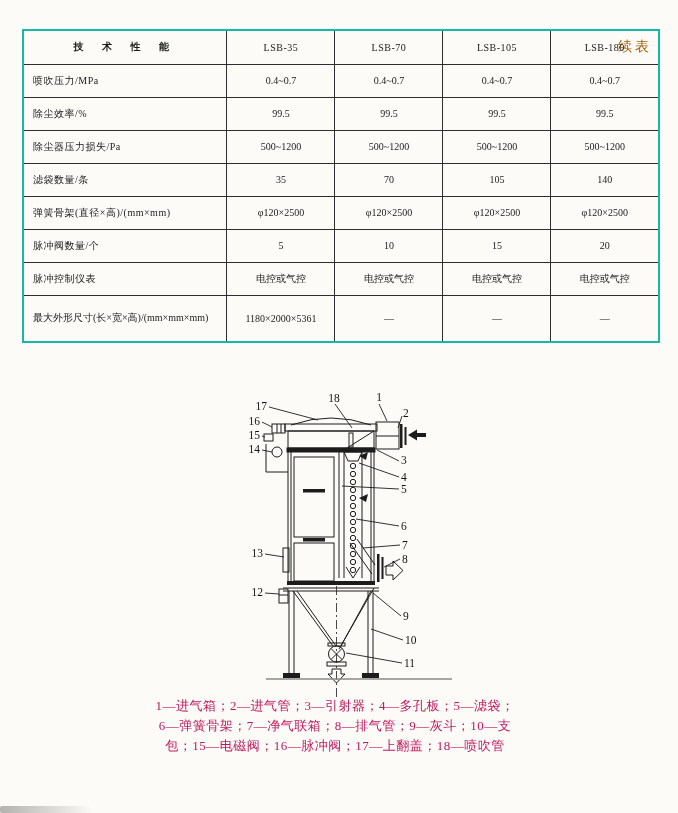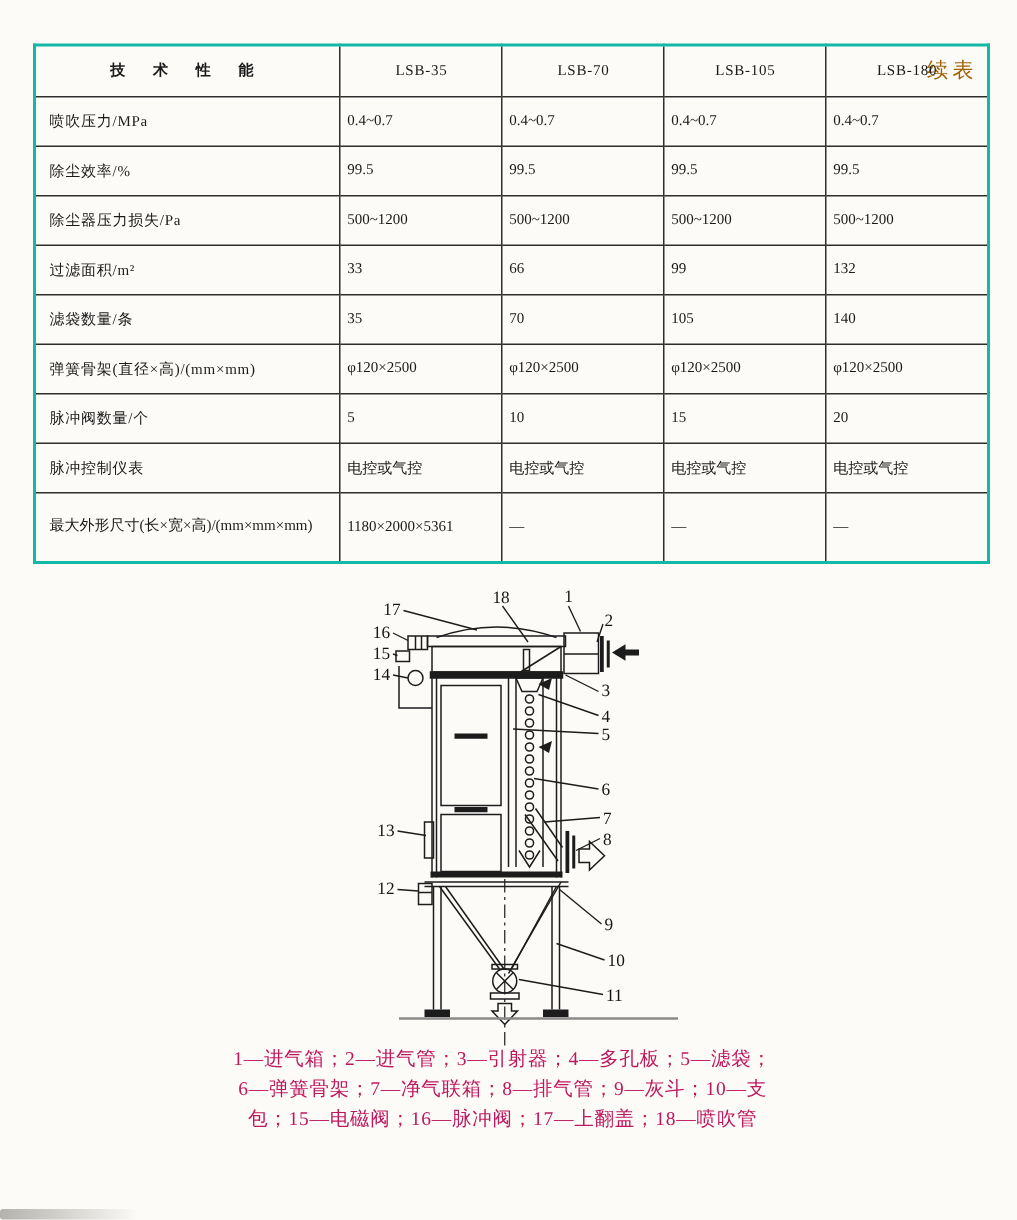--- a/index.html
+++ b/index.html
@@ -25,21 +25,21 @@
     padding:0 4px;vertical-align:middle;
     overflow:hidden;
   }
   .spec-table col.c-label{width:202px;}
   .spec-table col.c-val{width:107px;}
   .spec-table tr{height:33px;}
   .spec-table tr.hdr{height:34px;}
   .spec-table tr.tall{height:47px;margin-top:29px;}
   .cell-label{text-align:left;padding-left:9px !important;letter-spacing:0.5px;}
   .cell-label-wrap{text-align:left;padding-left:9px !important;padding-right:6px !important;line-height:16px;}
-  .cell-center{text-align:left;}
+  .cell-center{text-align:center;}
   .hdr-first{text-align:center;letter-spacing:8px;font-weight:bold;}
   .hdr-model{text-align:center;letter-spacing:0.5px;}
   
   .figure-svg{position:absolute;left:230px;top:390px;}
   .fig-caption{
     position:absolute;left:94px;top:696px;width:482px;text-align:center;
   }
   .fig-title{
     font-size:14.5px;font-weight:bold;letter-spacing:1.5px;margin-bottom:10px;color:#151515;
   }
@@ -86,27 +86,20 @@
     <td class="cell-center">99.5</td>
     <td class="cell-center">99.5</td>
     <td class="cell-center">99.5</td>
   </tr>
   <tr>
     <td class="cell-label">除尘器压力损失/Pa</td>
     <td class="cell-center">500~1200</td>
     <td class="cell-center">500~1200</td>
     <td class="cell-center">500~1200</td>
     <td class="cell-center">500~1200</td>
-  </tr>
-  <tr>
-    <td class="cell-label">过滤面积/m²</td>
-    <td class="cell-center">33</td>
-    <td class="cell-center">66</td>
-    <td class="cell-center">99</td>
-    <td class="cell-center">132</td>
   </tr>
   <tr>
     <td class="cell-label">滤袋数量/条</td>
     <td class="cell-center">35</td>
     <td class="cell-center">70</td>
     <td class="cell-center">105</td>
     <td class="cell-center">140</td>
   </tr>
   <tr>
     <td class="cell-label">弹簧骨架(直径×高)/(mm×mm)</td>

